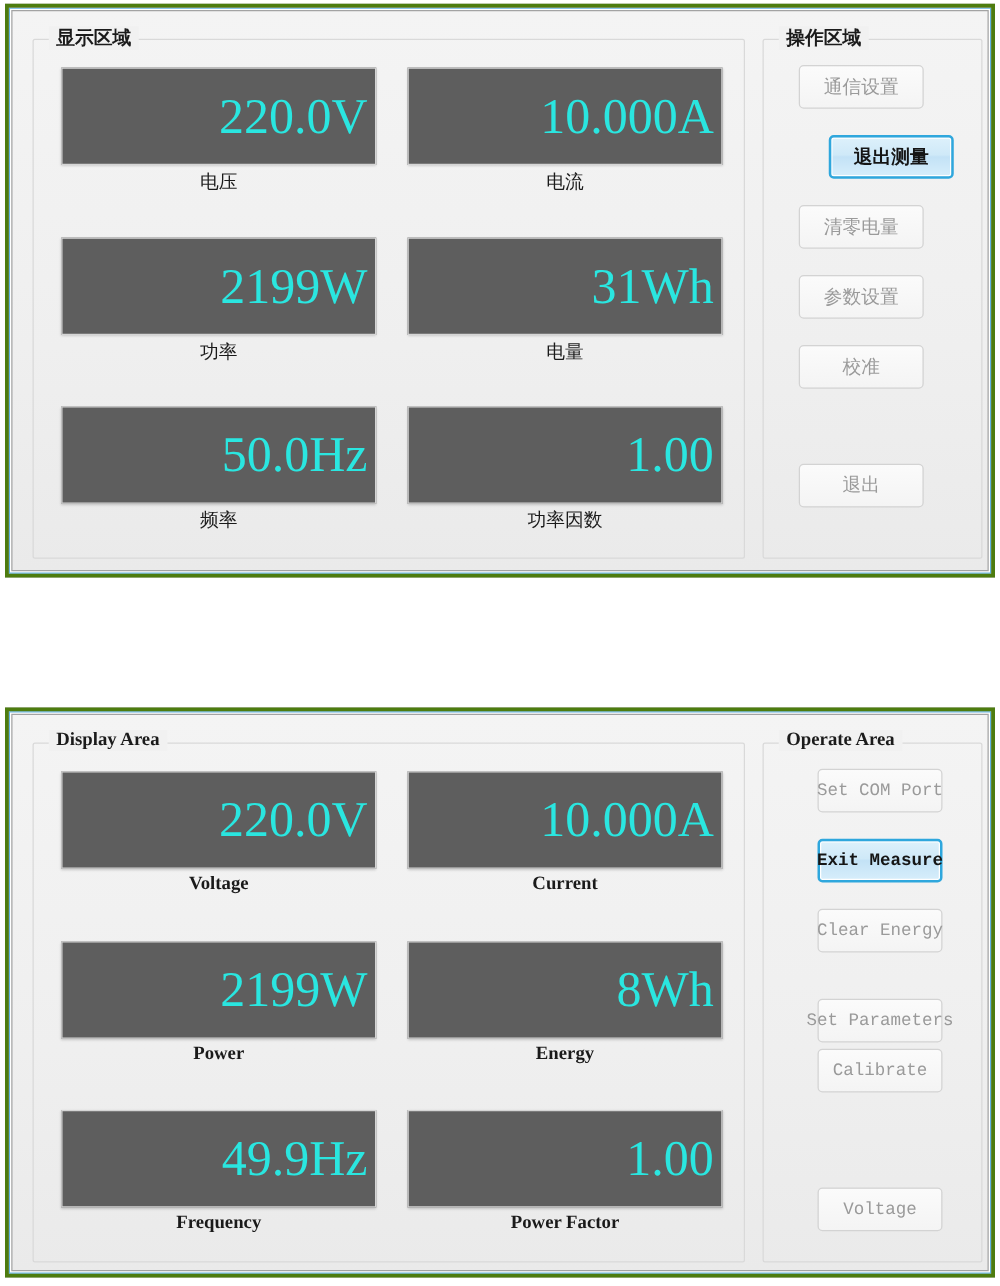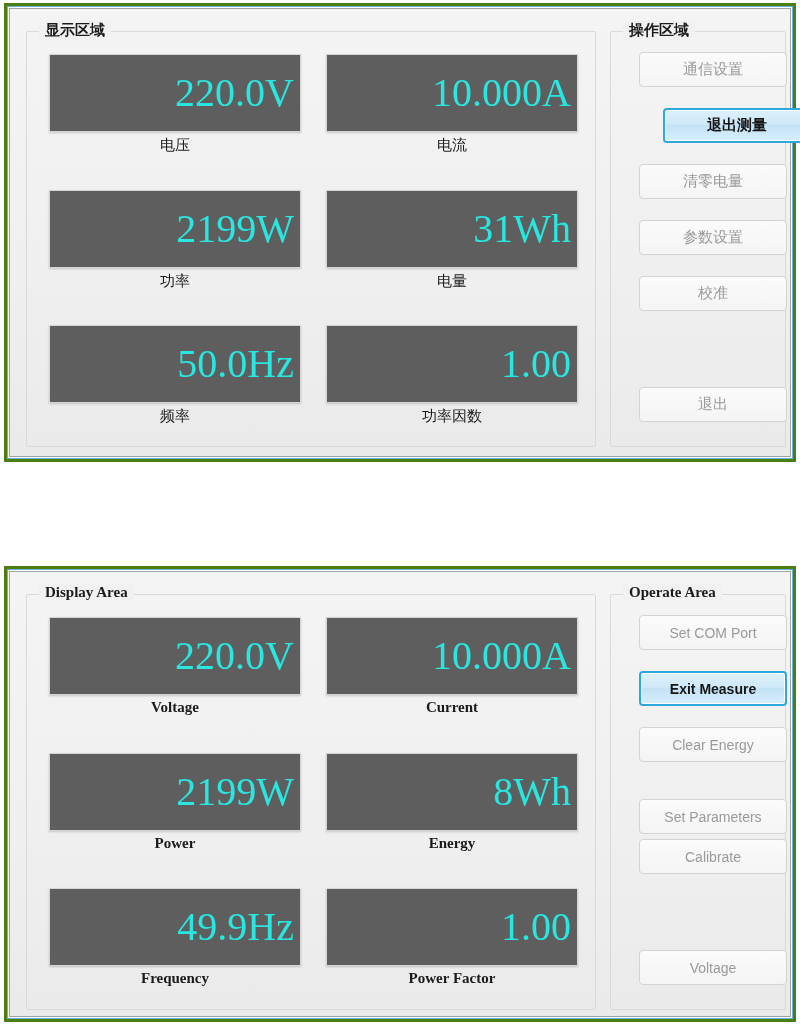--- a/index.html
+++ b/index.html
@@ -80,41 +80,41 @@
     text-align:center;
     color:#1a1a1a;
     white-space:nowrap;
   }
   .cn .caption{font-size:15px;font-family:"DejaVu Sans","Liberation Sans",sans-serif;}
   .en .caption{font-size:15px;font-family:"Liberation Serif","DejaVu Serif",serif;font-weight:700;}
 
   
   .btn{
     position:absolute;
-    left:28px; width:148px; height:35px;
+    left:28px; width:100px; height:35px;
     box-sizing:border-box;
     border-radius:4px;
     display:flex; align-items:center; justify-content:center;
     white-space:nowrap;
     user-select:none;
   }
   .btn.disabled{
     background:linear-gradient(180deg,#fbfbfb 0%,#f4f4f4 100%);
     border:1px solid #d3d3d3;
     color:#9a9a9a;
   }
   .btn.primary{
     background:linear-gradient(180deg,#ddf1fb 0%,#cfe9f8 45%,#c3e2f6 50%,#d7eefb 100%);
     border:2px solid #2fa7dd;
     color:#151515;
     box-shadow:0 0 0 1px #ffffff inset;
     font-weight:700;
   }
   .cn .btn{font-size:15px;font-family:"DejaVu Sans","Liberation Sans",sans-serif;}
-  .en .btn{font-size:14px;font-family:Liberation Sans, sans-serif;}
+  .en .btn{font-size:14px;font-family:Liberation Mono, monospace;margin-left:15px;}
   .en .btn.primary{font-weight:700;}
 </style>
 </head>
 <body>
 
 <div class="stage">
 
   <div class="window cn">
     <div class="inner">
 
@@ -165,21 +165,21 @@
       </div>
 
       <div class="groupbox gb-operate">
         <div class="gb-title">操作区域</div>
 
         <div class="btn disabled" style="top:20px;">通信设置</div>
         <div class="btn primary" style="top:76px;margin-left:24px;">退出测量</div>
         <div class="btn disabled" style="top:132px;">清零电量</div>
         <div class="btn disabled" style="top:188px;">参数设置</div>
         <div class="btn disabled" style="top:244px;">校准</div>
-        <div class="btn disabled" style="top:355px;">退出</div>
+        <div class="btn disabled" style="top:339px;">退出</div>
       </div>
 
     </div>
   </div>
 
   <div class="window en">
     <div class="inner">
 
       <div class="groupbox gb-display">
         <div class="gb-title">Display Area</div>

